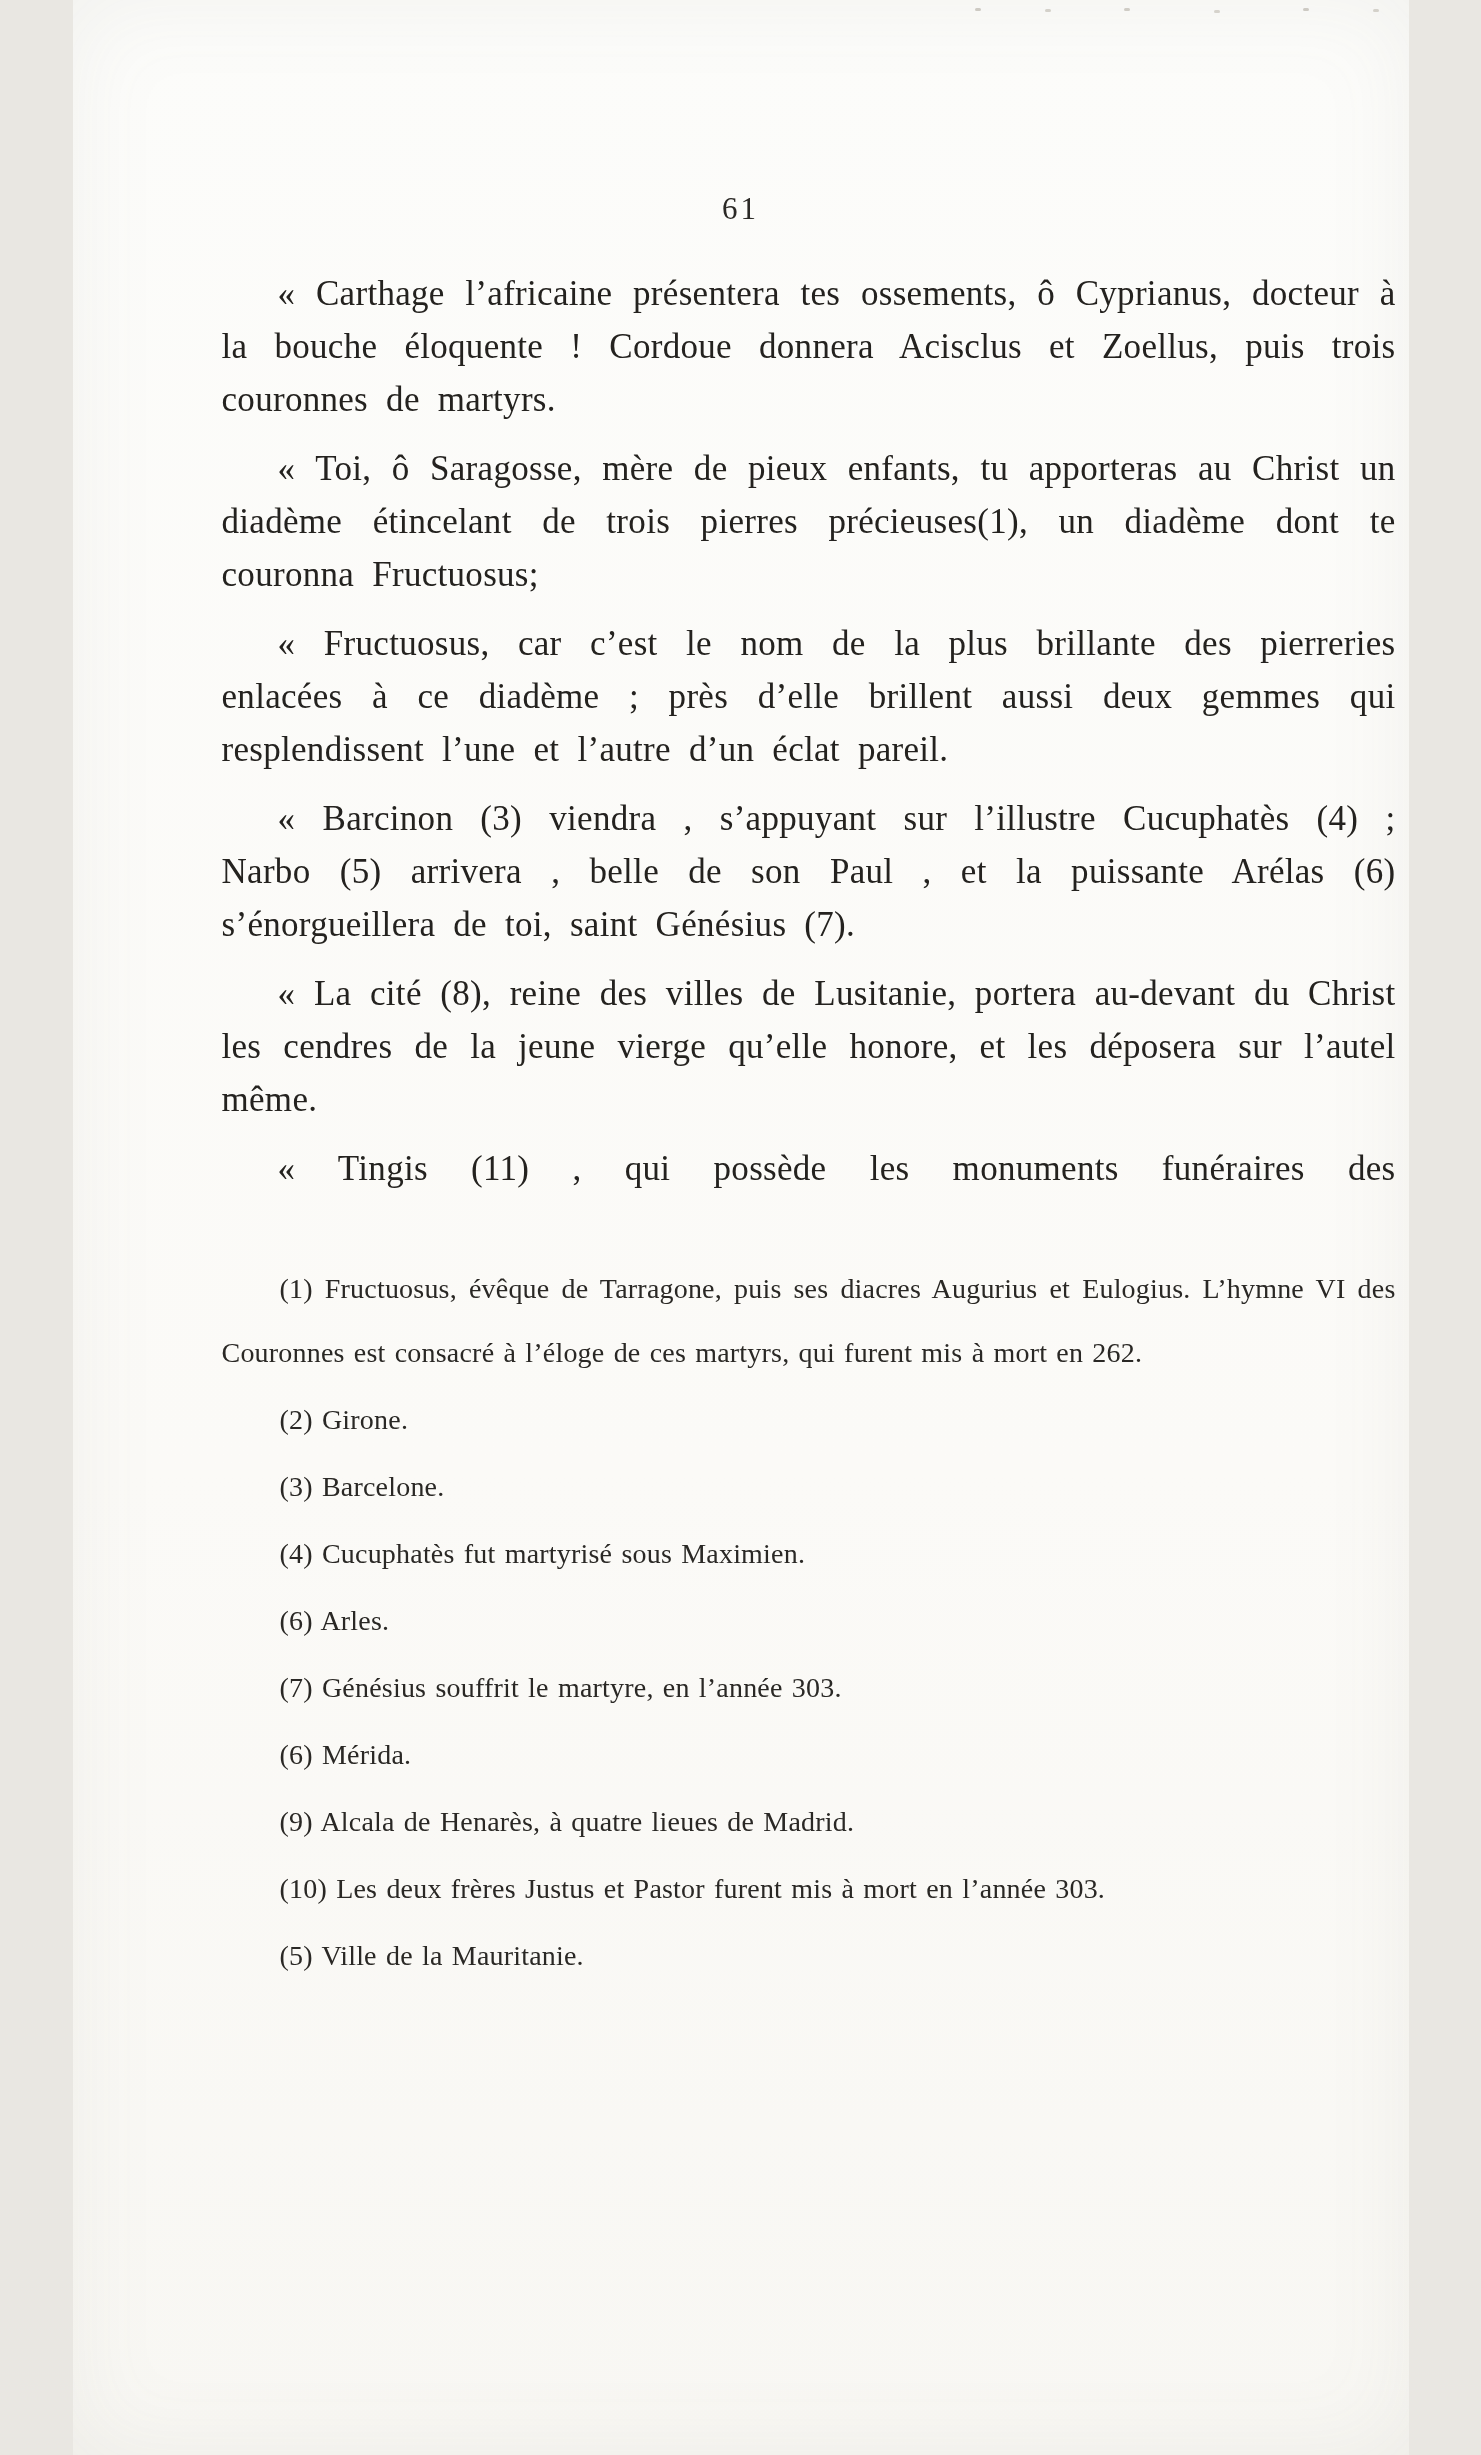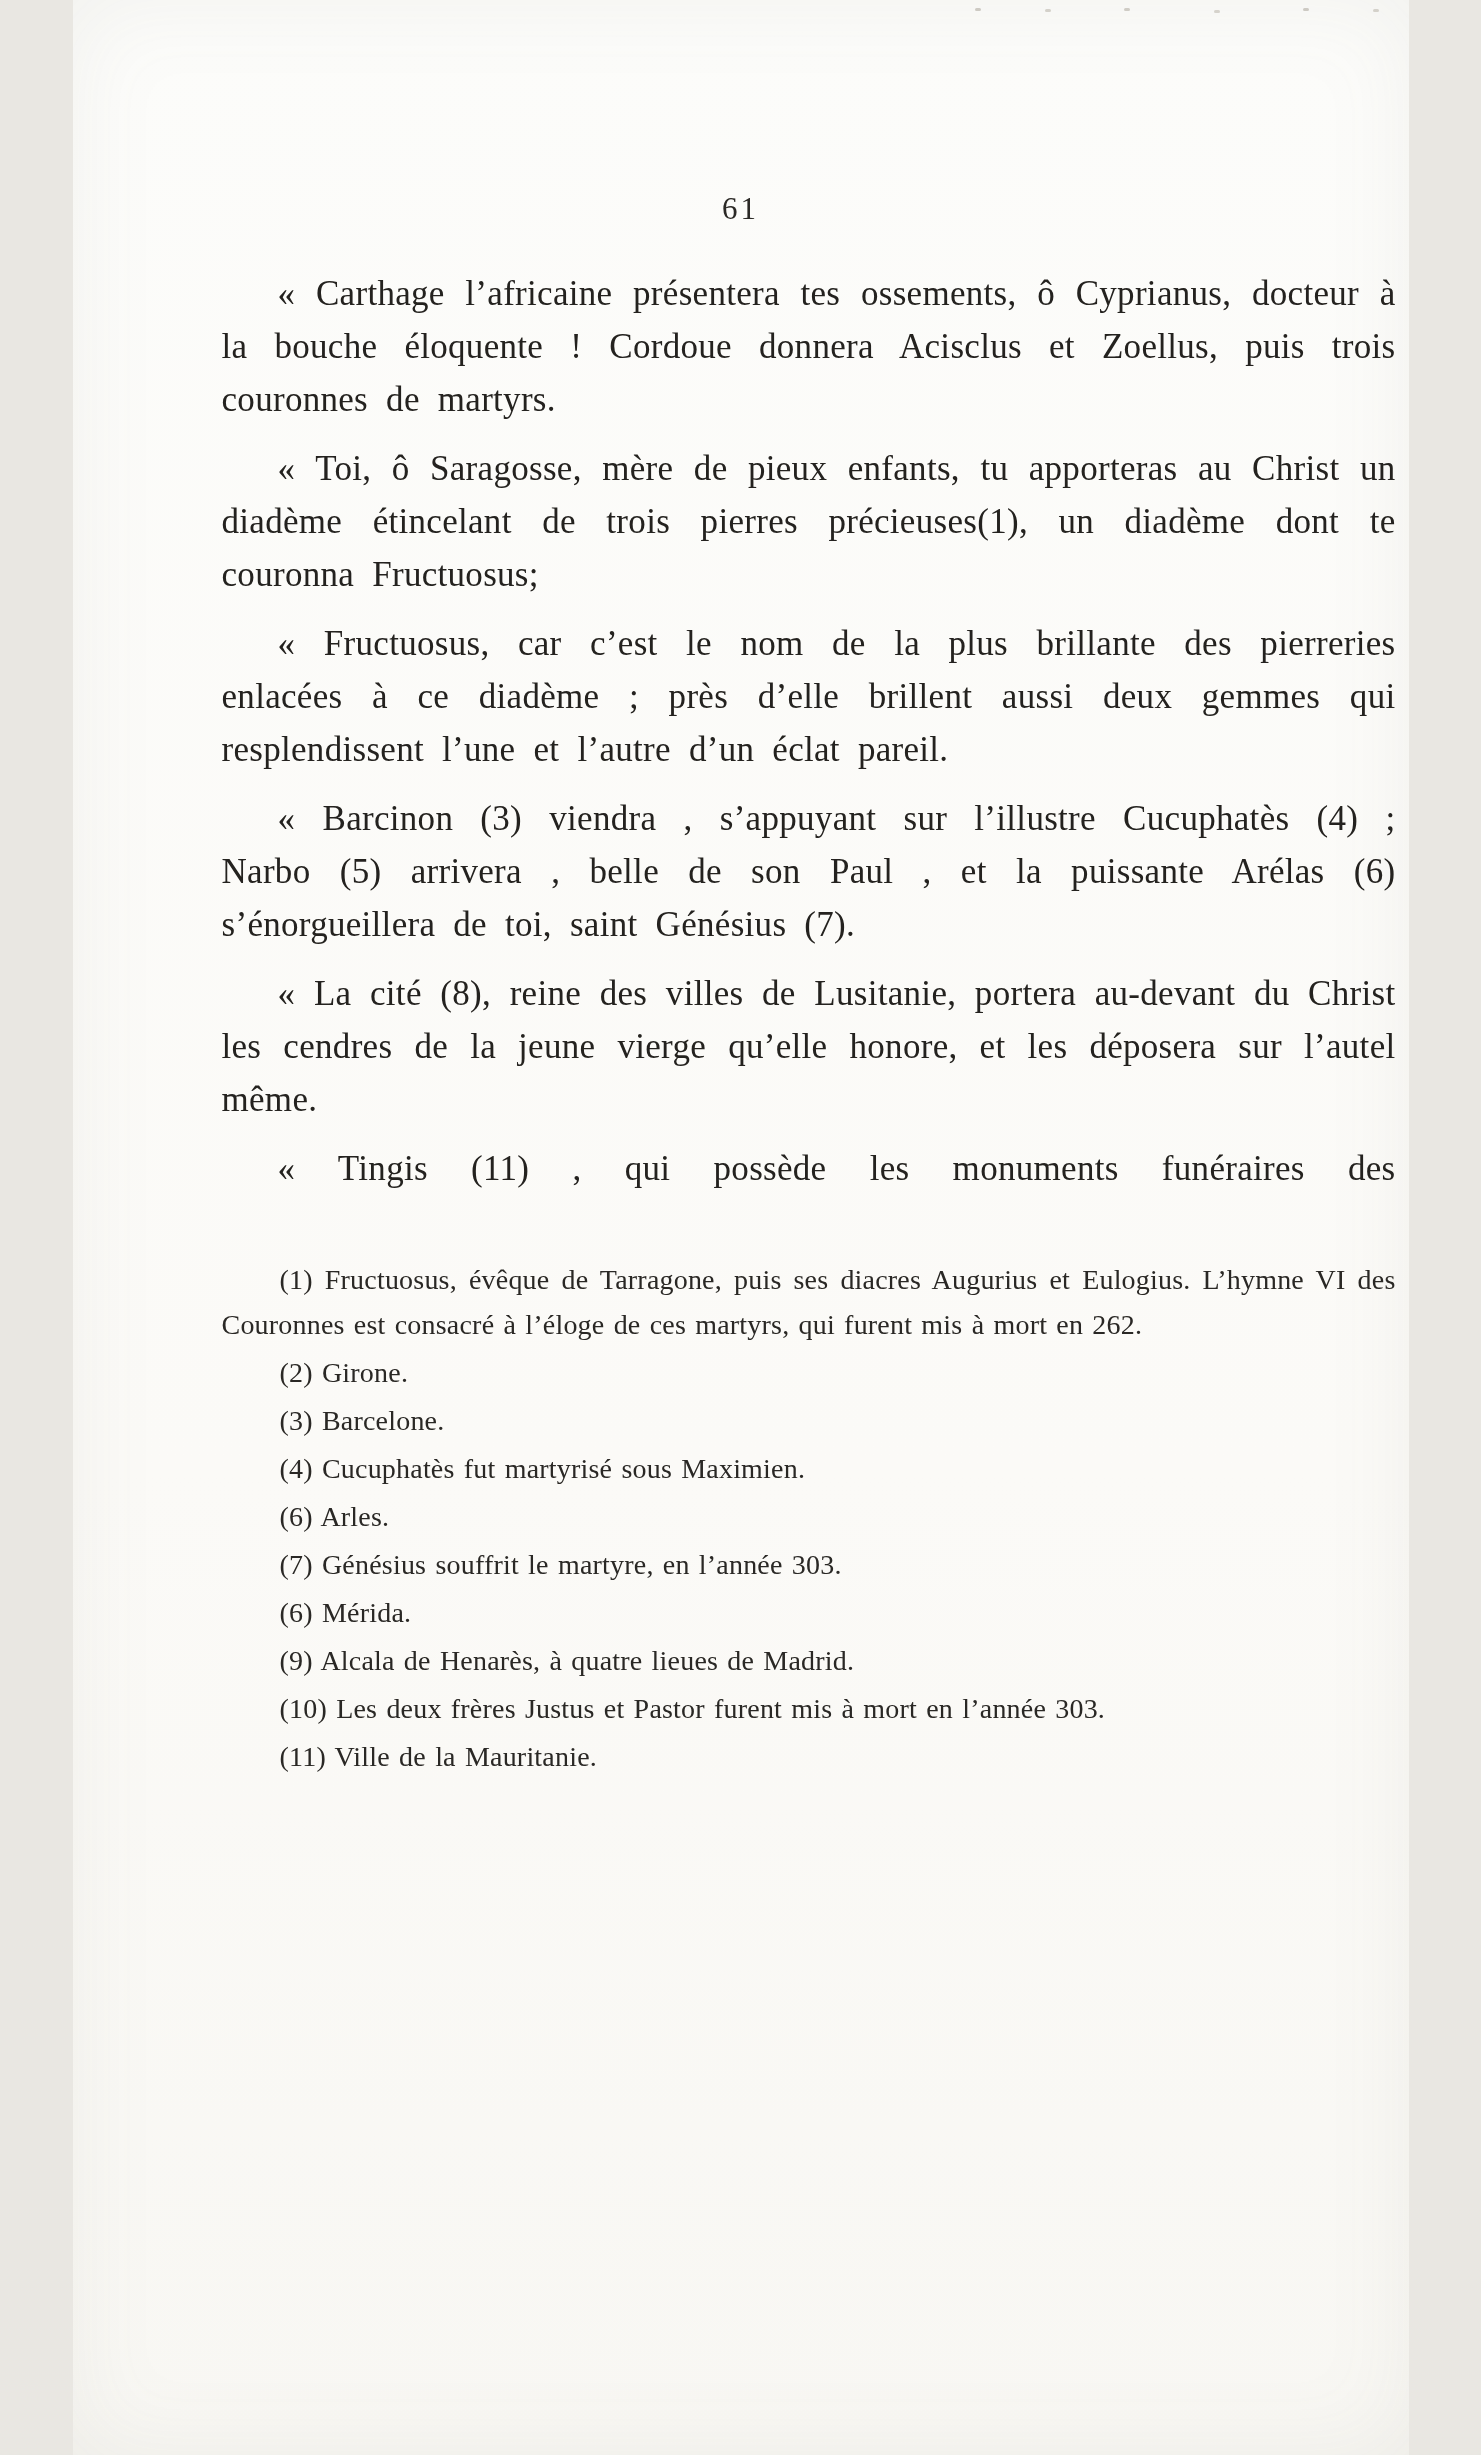--- a/index.html
+++ b/index.html
@@ -58,21 +58,21 @@
   }
   .body-para:last-child {
     text-align-last: justify;
   }
   .footnotes-block {
     margin-top: 62px;
   }
   .footnote-para {
     margin: 0 0 3px 0;
     font-size: 28px;
-    line-height: 45px;
+    line-height: 64px;
     letter-spacing: 0.2px;
     word-spacing: 2px;
     text-align: justify;
     text-indent: 58px;
     color: #2a2825;
   }
   .italic {
   }
 </style>
 </head>
@@ -96,18 +96,18 @@
     <div class="footnotes-block">
         <p class="footnote-para"><span>(1) Fructuosus, évêque de Tarragone, puis ses diacres Augurius et Eulogius. L’hymne VI </span><span class="italic">des Couronnes</span><span> est consacré à l’éloge de ces martyrs, qui furent mis à mort en 262.</span></p>
         <p class="footnote-para"><span>(2) Girone.</span></p>
         <p class="footnote-para"><span>(3) Barcelone.</span></p>
         <p class="footnote-para"><span>(4) Cucuphatès fut martyrisé sous Maximien.</span></p>
         <p class="footnote-para"><span>(6) Arles.</span></p>
         <p class="footnote-para"><span>(7) Génésius souffrit le martyre, en l’année 303.</span></p>
         <p class="footnote-para"><span>(6) Mérida.</span></p>
         <p class="footnote-para"><span>(9) Alcala de Henarès, à quatre lieues de Madrid.</span></p>
         <p class="footnote-para"><span>(10) Les deux frères Justus et Pastor furent mis à mort en l’année 303.</span></p>
-        <p class="footnote-para"><span>(11) Ville de la Mauritanie.</span></p>
+        <p class="footnote-para"><span>(5) Ville de la Mauritanie.</span></p>
       </div>
   </div>
 
 </div>
 
 
 </body></html>

